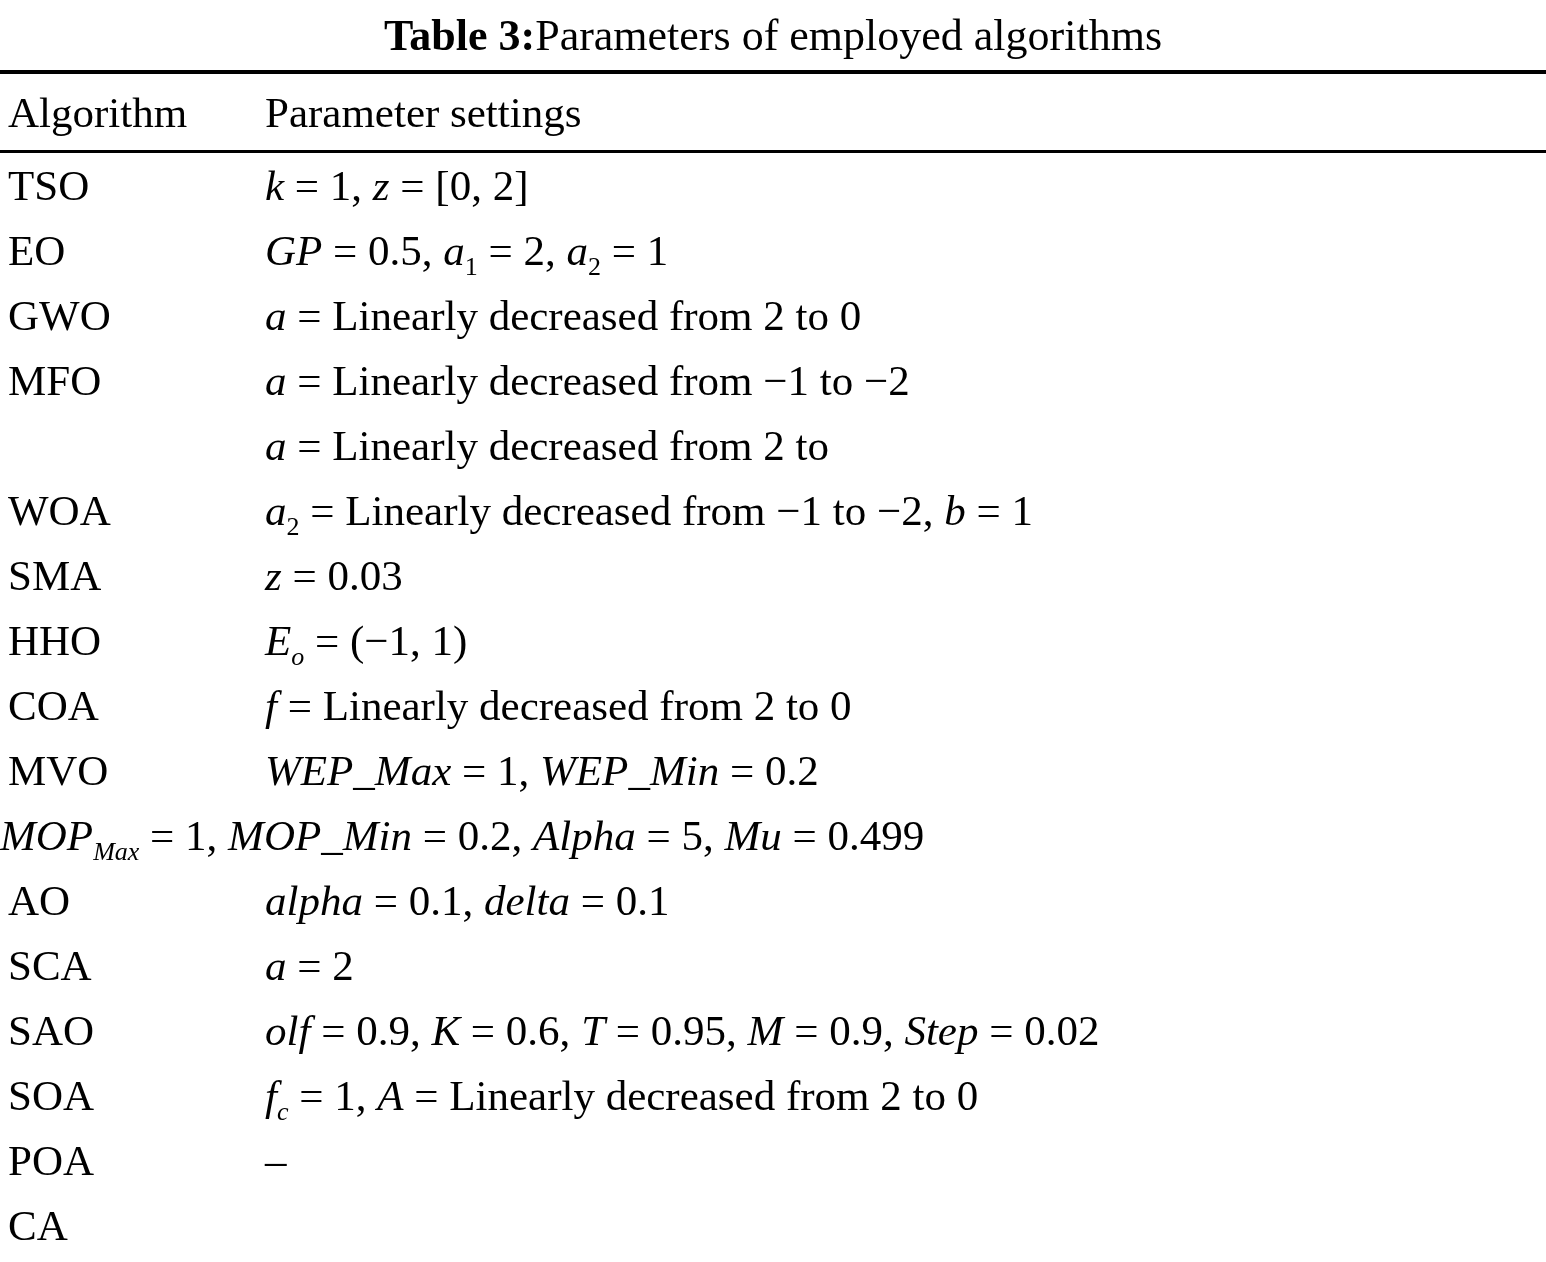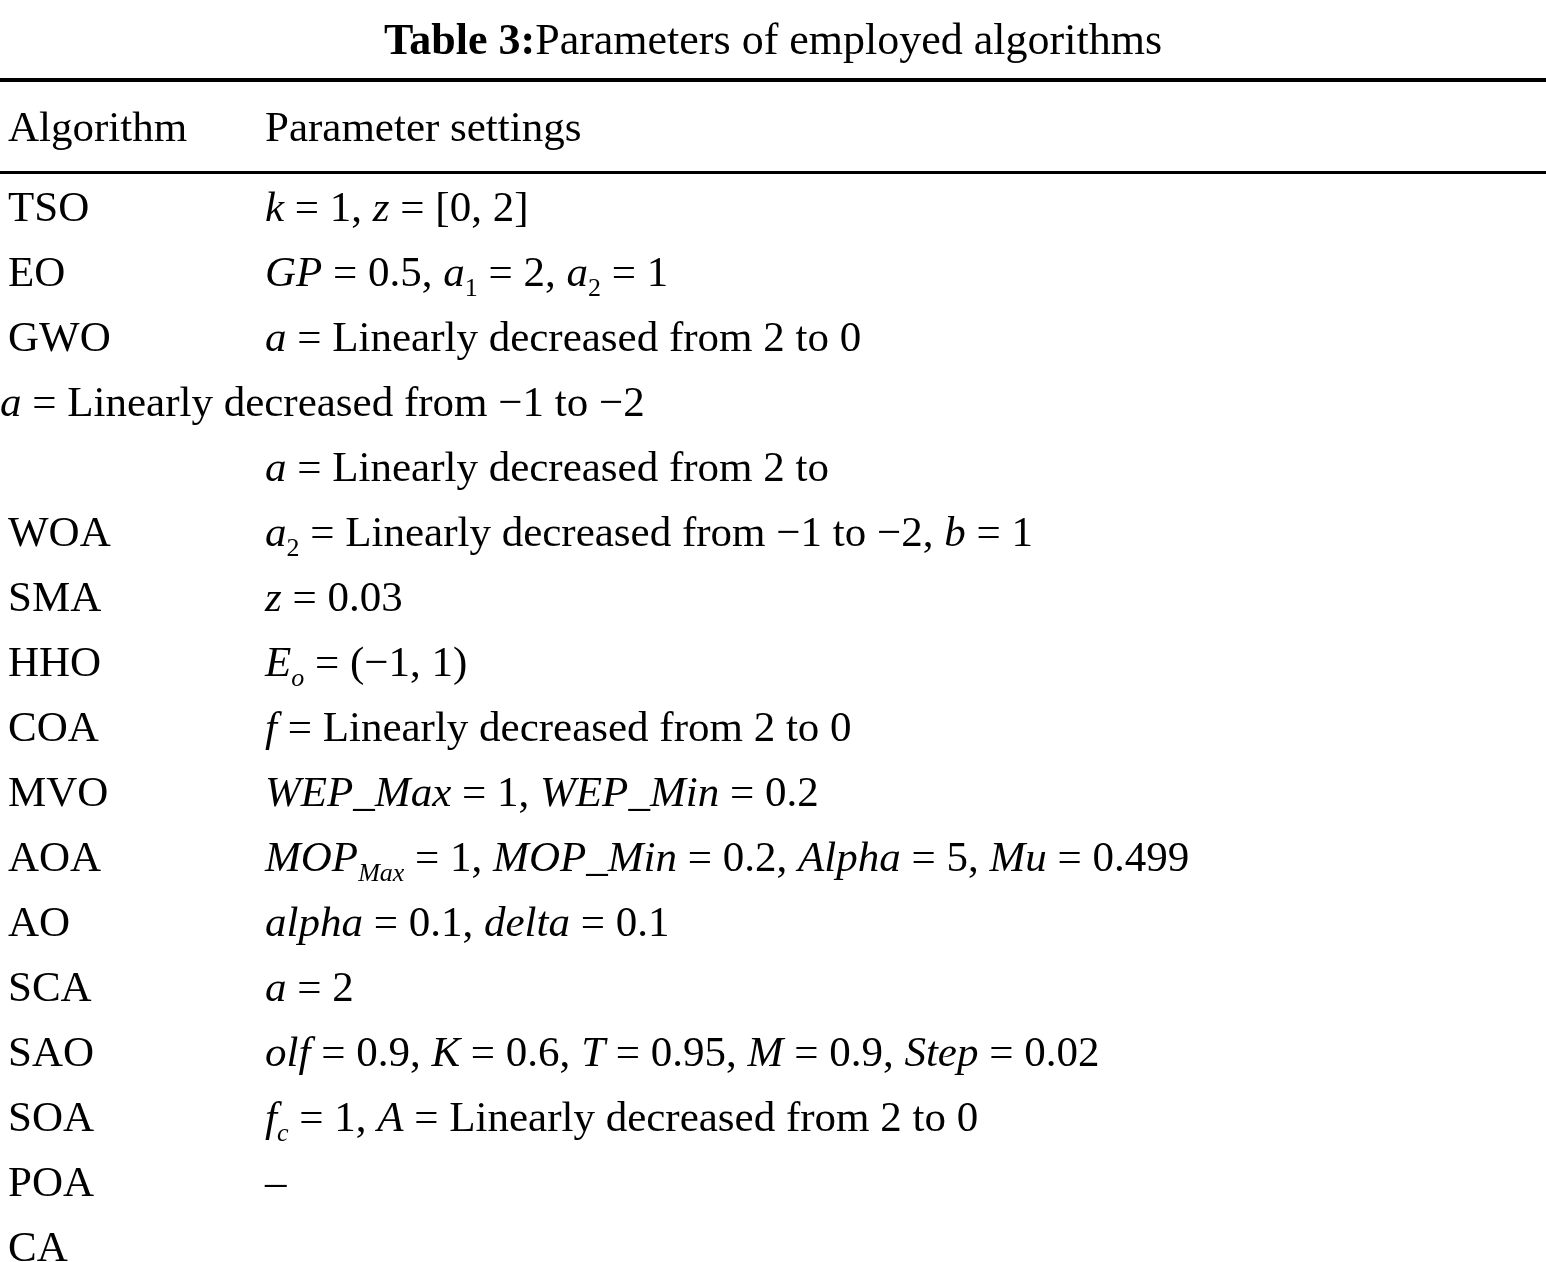--- a/index.html
+++ b/index.html
@@ -4,31 +4,31 @@
 <style>
   * { box-sizing: border-box; }
   html, body { margin: 0; padding: 0; }
   body {
     width: 1546px; height: 1262px;
     background: #ffffff; color: #000000;
     font-family: "Liberation Serif", "DejaVu Serif", serif;
     overflow: hidden;
   }
   .caption {
-    height: 78px;
+    height: 70px;
     display: flex; align-items: center; justify-content: center;
     font-size: 44px;
   }
   .cap-label { font-weight: 700; }
   .cap-text { }
   .rule { width: 100%; background: #000000; }
   .rule.thick  { height: 4px; }
   .rule.mid    { height: 3px; }
   .hrow {
-    display: flex; height: 89px; align-items: center;
+    display: flex; height: 76px; align-items: center;
     font-size: 43px;
   }
   .col1 { flex: 0 0 265px; padding-left: 8px; }
   .col2 { flex: 1 1 auto; }
   .trow { display: flex; font-size: 43px; line-height: 65px; align-items: flex-end; }
   .mi { font-style: italic; }
   .mr { font-style: normal; }
   sub.ms {
     font-size: 26px; line-height: 0;
     position: relative; vertical-align: baseline; bottom: -10px;
@@ -66,20 +66,21 @@
           <div class="pline"><span class="mi">GP</span><span class="mr"> = 0.5, </span><span class="mi">a</span><sub class="ms">1</sub><span class="mr"> = 2, </span><span class="mi">a</span><sub class="ms">2</sub><span class="mr"> = 1</span></div>
         </div>
       </div>
       <div class="trow">
         <div class="col1">GWO</div>
         <div class="col2">
           <div class="pline"><span class="mi">a</span><span class="mr"> = Linearly decreased from 2 to 0</span></div>
         </div>
       </div>
       <div class="trow">
+        <div class="col1">MFO</div>
         <div class="col2">
           <div class="pline"><span class="mi">a</span><span class="mr"> = Linearly decreased from −1 to −2</span></div>
         </div>
       </div>
       <div class="trow">
         <div class="col1">WOA</div>
         <div class="col2">
           <div class="pline"><span class="mi">a</span><span class="mr"> = Linearly decreased from 2 to</span></div>
           <div class="pline"><span class="mi">a</span><sub class="ms">2</sub><span class="mr"> = Linearly decreased from −1 to −2, </span><span class="mi">b</span><span class="mr"> = 1</span></div>
         </div>
@@ -104,21 +105,20 @@
       </div>
       <div class="trow">
       </div>
       <div class="trow">
         <div class="col1">MVO</div>
         <div class="col2">
           <div class="pline"><span class="mi">WEP_Max</span><span class="mr"> = 1, </span><span class="mi">WEP_Min</span><span class="mr"> = 0.2</span></div>
         </div>
       </div>
       <div class="trow">
-        <div class="col1">AOA</div>
         <div class="col2">
           <div class="pline"><span class="mi">MOP</span><sub class="ms mi">Max</sub><span class="mr"> = 1, </span><span class="mi">MOP_Min</span><span class="mr"> = 0.2, </span><span class="mi">Alpha</span><span class="mr"> = 5, </span><span class="mi">Mu</span><span class="mr"> = 0.499</span></div>
         </div>
       </div>
       <div class="trow">
         <div class="col1">AO</div>
         <div class="col2">
           <div class="pline"><span class="mi">alpha</span><span class="mr"> = 0.1, </span><span class="mi">delta</span><span class="mr"> = 0.1</span></div>
         </div>
       </div>

